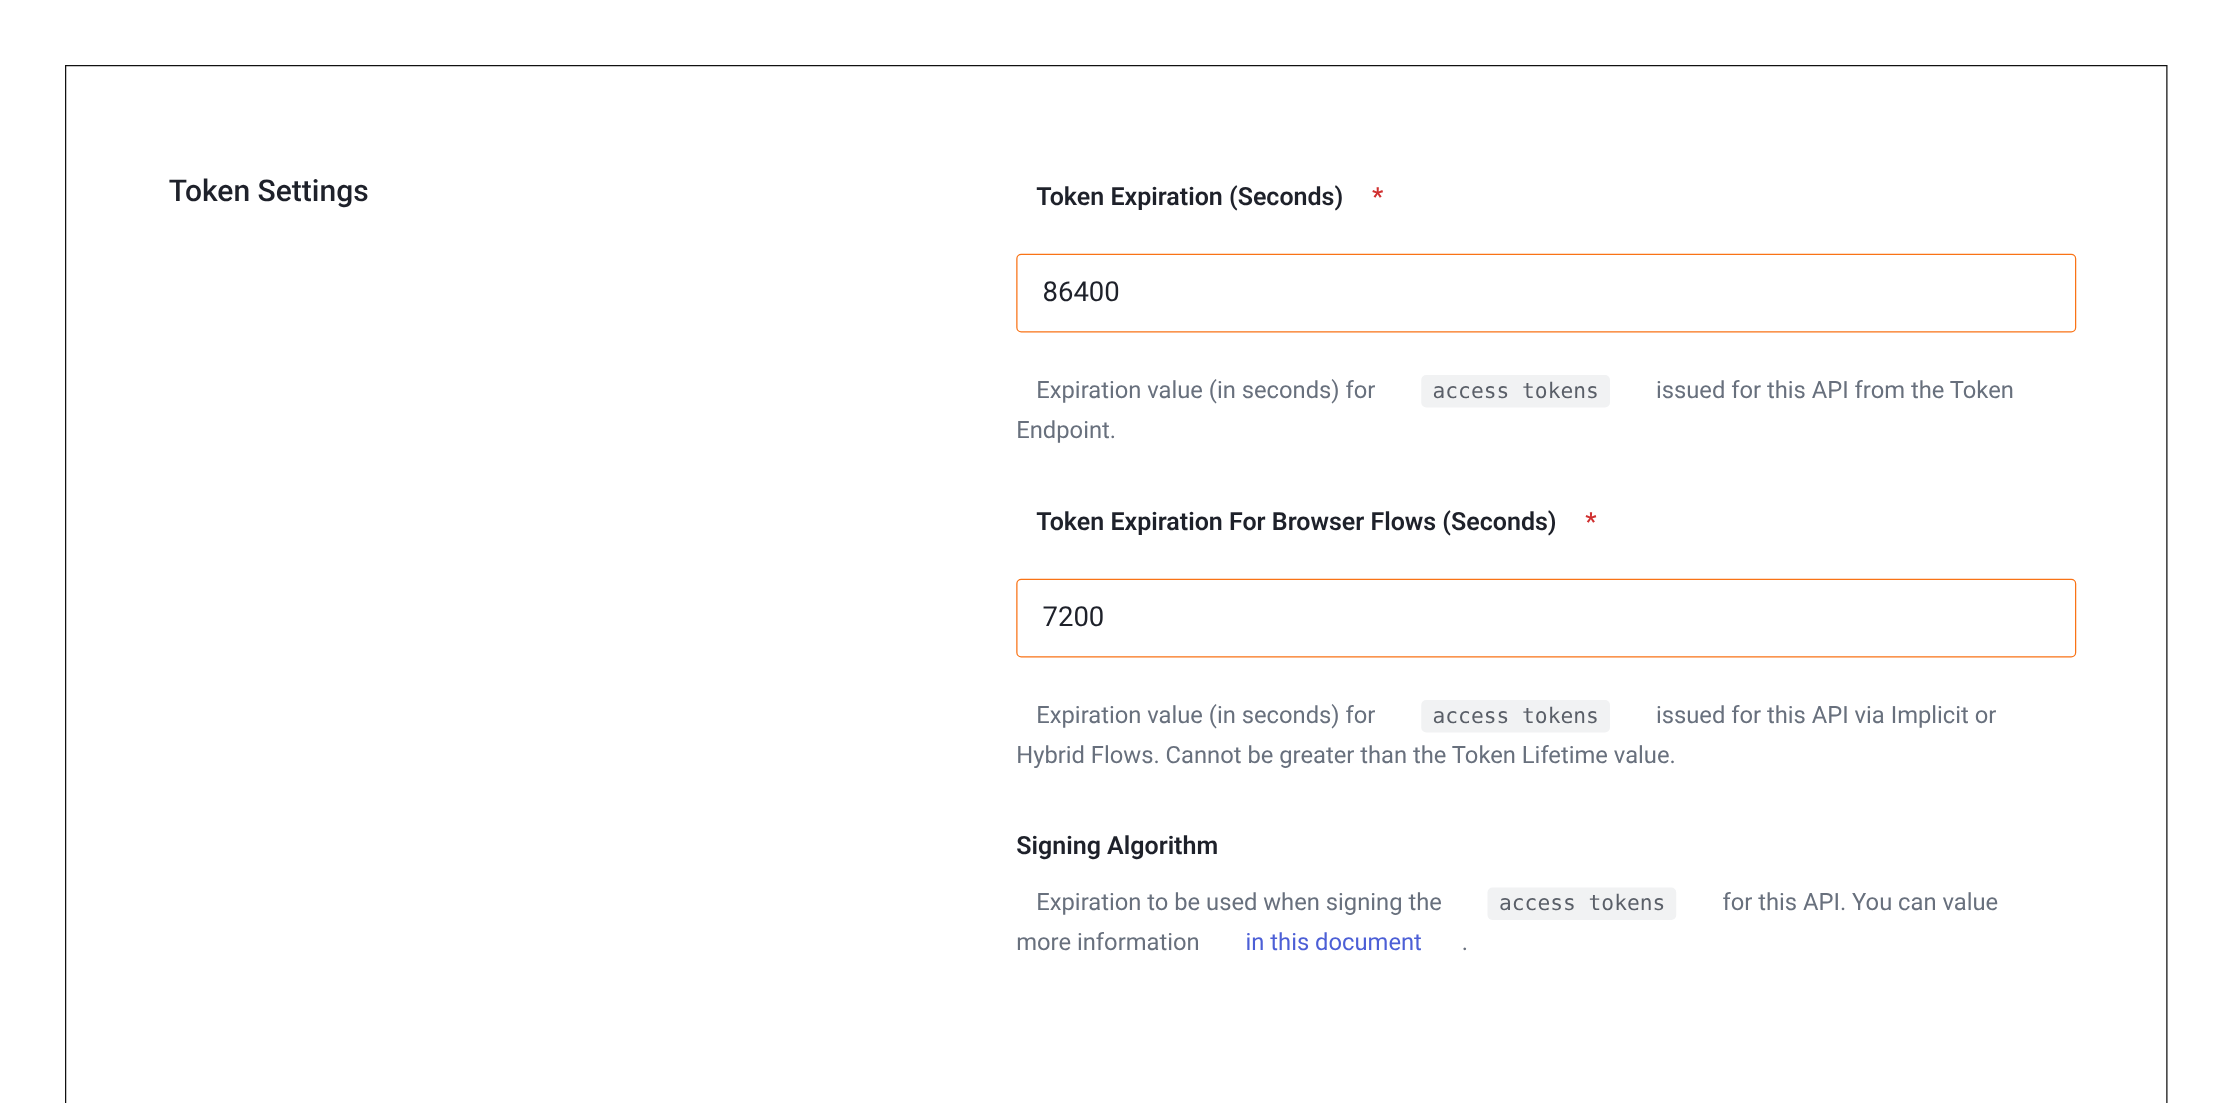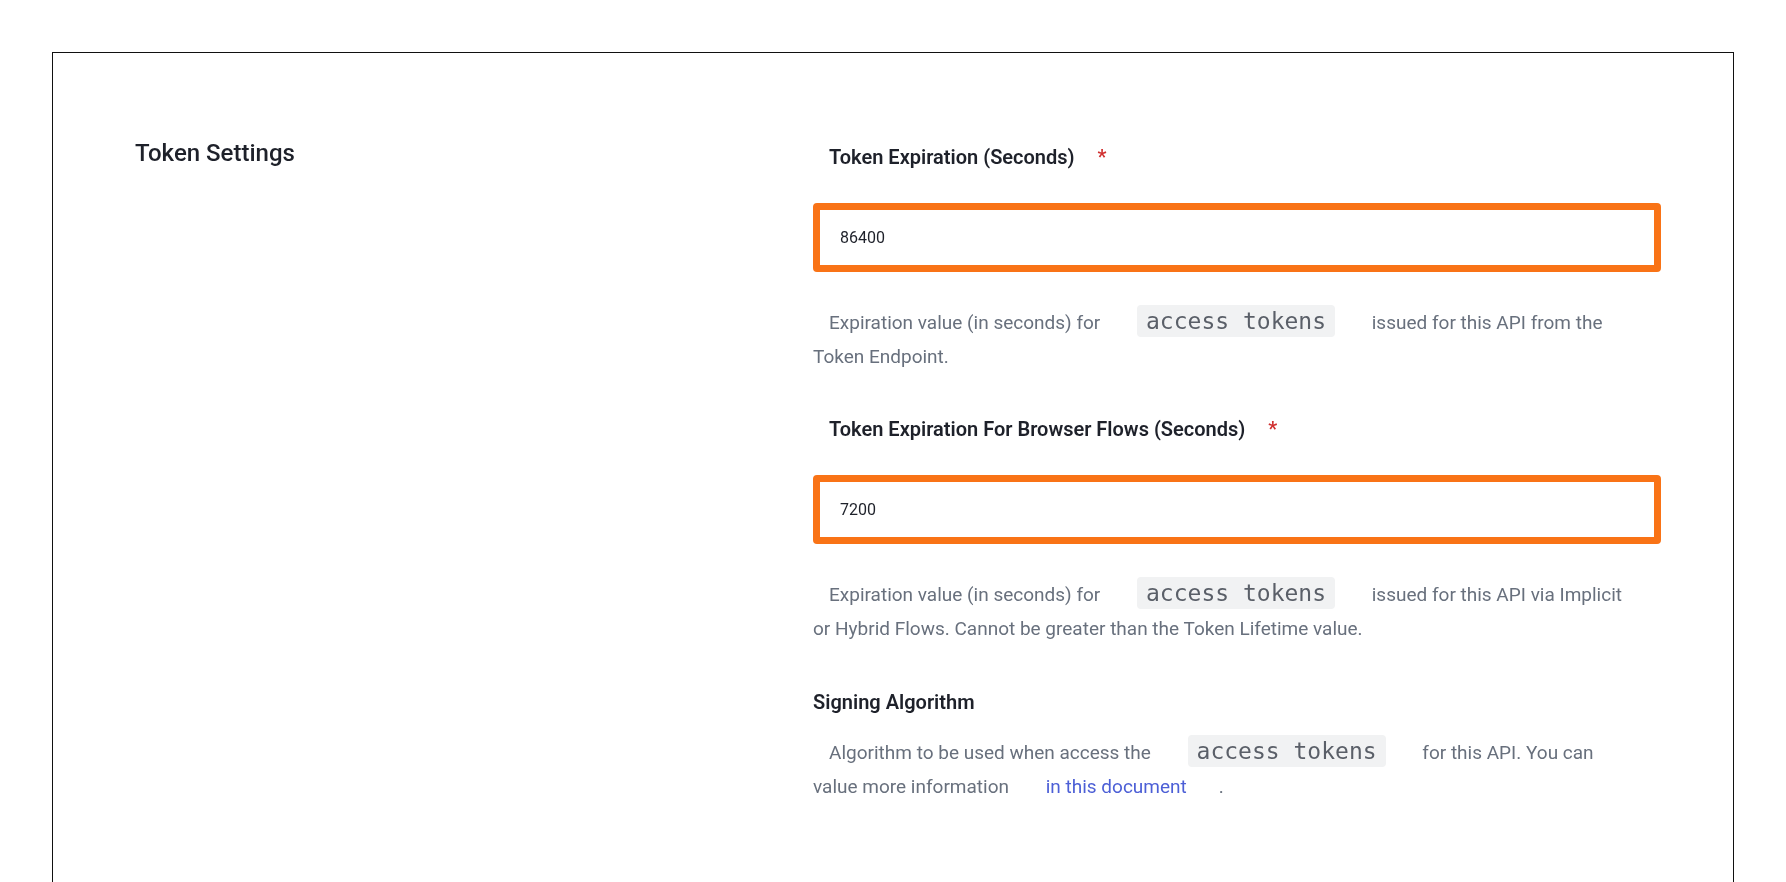--- a/index.html
+++ b/index.html
@@ -43,42 +43,42 @@
       margin-bottom: 18px;
       display: block;
     }
     .required-star {
       color: #d03030;
       font-weight: 600;
       margin-left: 2px;
     }
     .text-input {
       width: 100%;
-      border: 7px solid #f97316;
+      border: 1px solid #f97316;
       border-radius: 4px;
       padding: 18px 20px;
-      font-size: 16px;
+      font-size: 22px;
       color: #1e212a;
       background: #fff;
       font-family: inherit;
       outline: none;
     }
     .text-input.readonly {
       background: #f1f2f3;
       color: #1e212a;
     }
     .help-text {
       font-size: 19px;
       line-height: 1.7;
       color: #68707d;
       margin-top: 14px;
     }
     .code-chip {
       font-family: ui-monospace, SFMono-Regular, Menlo, Consolas, monospace;
-      font-size: 23px;
+      font-size: 17px;
       background: #f1f2f3;
       border-radius: 4px;
       padding: 3px 9px;
       color: #5a5f68;
       white-space: nowrap;
     }
     .link {
       color: #4c5fd6;
       text-decoration: none;
       cursor: pointer;
@@ -113,18 +113,18 @@
       </label>
       <input type="text" class="text-input" value="7200" style="">
       <p class="help-text">
         <span>Expiration value (in seconds) for </span><span class="code-chip">access tokens</span><span> issued for this API via Implicit or Hybrid Flows. Cannot be greater than the Token Lifetime value.</span>
       </p>
     </div>
 
     <div class="field-group">
       <label class="field-label">Signing Algorithm</label>
       <p class="help-text">
-        <span>Algorithm to be used when access the </span><span class="code-chip">access tokens</span><span> for this API. You can value more information </span><a class="link">in this document</a><span>.</span>
+        <span>Expiration to be used when signing the </span><span class="code-chip">access tokens</span><span> for this API. You can value more information </span><a class="link">in this document</a><span>.</span>
       </p>
     </div>
 
   </div>
 </div>
 
 </body></html>

